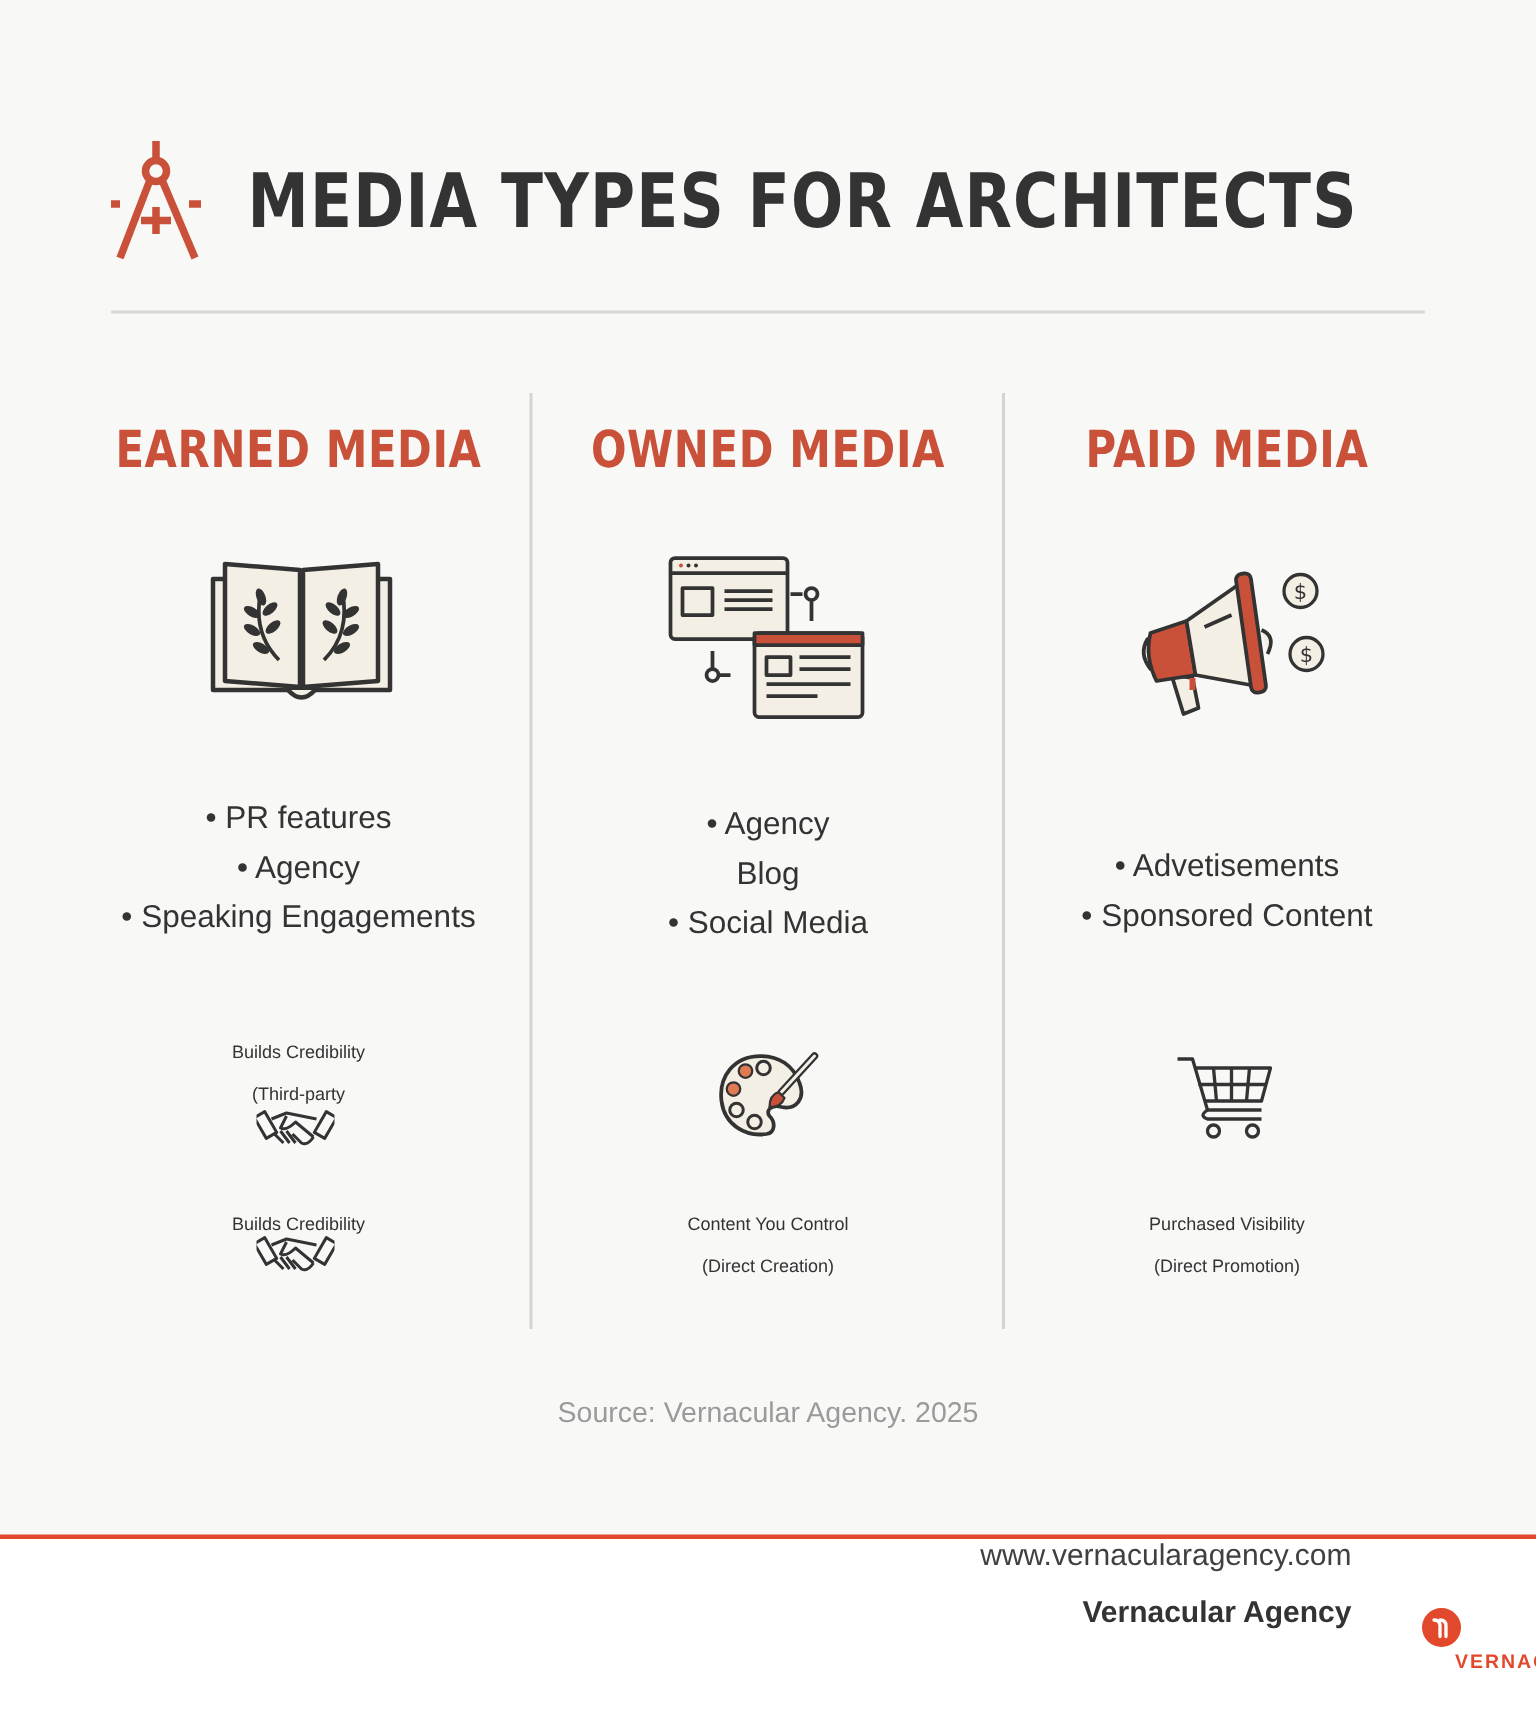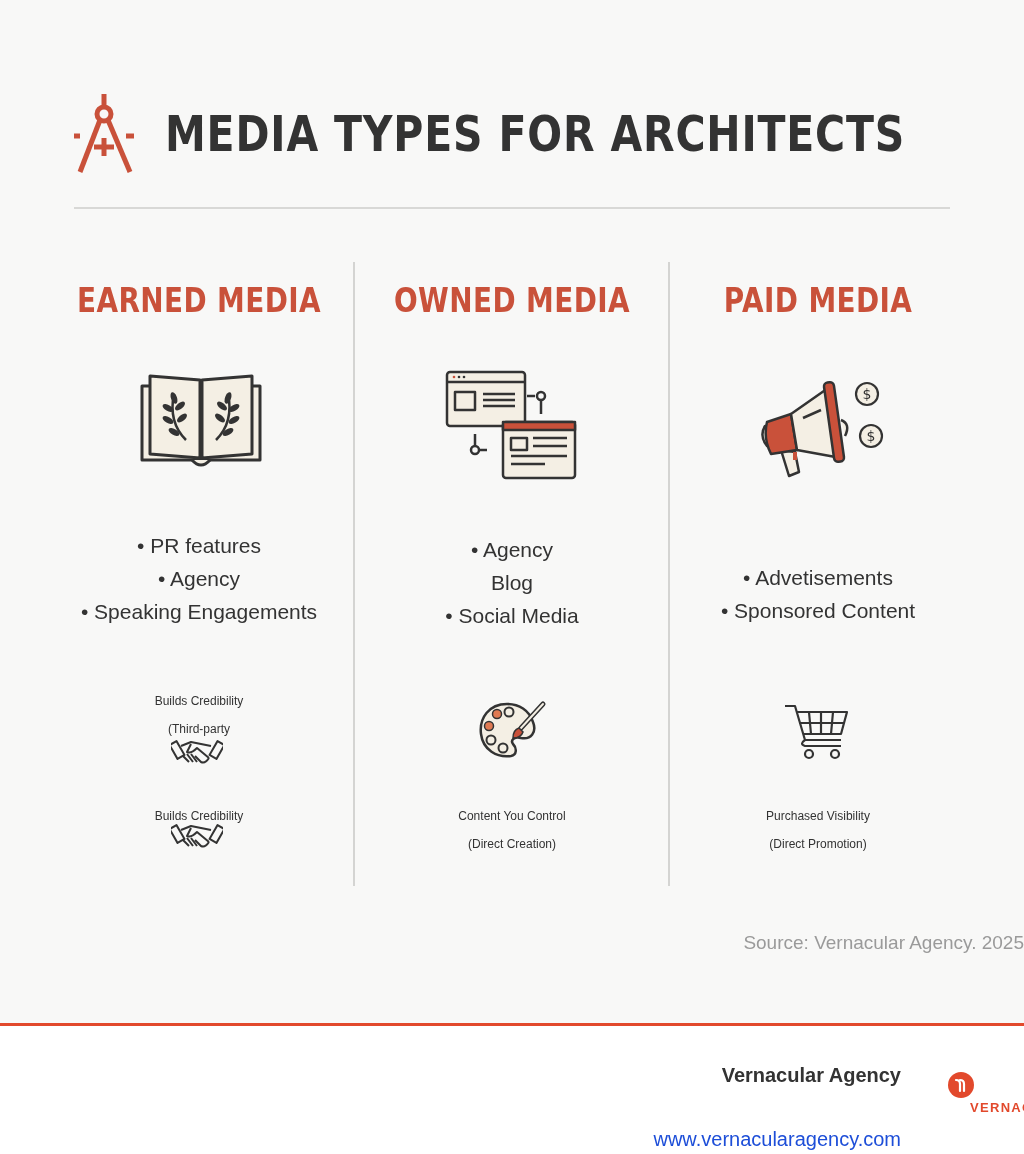--- a/index.html
+++ b/index.html
@@ -47,30 +47,30 @@
   .bullets {
     position: absolute; left: 0; width: 100%;
     font-size: 21px; color: #333; line-height: 33px;
   }
   .bullets .row { white-space: nowrap; }
   .caption {
     position: absolute; left: 0; width: 100%;
     font-size: 12px; color: #333; line-height: 28px; margin-top: 12px;
   }
   .source {
-    left: 0; width: 1024px; top: 932px; text-align: right;
+    left: 0; width: 1024px; top: 932px; text-align: center;
     font-size: 19px; color: #9a9a9a;
   }
   .footer-rule { left: 0; top: 1023px; width: 1024px; height: 3px; background: #e2492c; }
   .footer-bg { left: 0; top: 1026px; width: 1024px; height: 128px; background: #ffffff; }
   .agency-name {
     right: 123px; top: 1064px; font-size: 20px; font-weight: bold; color: #333; text-align: right;
   }
   .agency-url {
-    right: 123px; top: 1128px; font-size: 20px; color: #1d4ed8; text-align: right;
+    right: 123px; top: 1026px; font-size: 20px; color: #404040; text-align: right;
   }
   .brand-mark { left: 948px; top: 1072px; width: 26px; height: 26px; }
   .brand-word {
     left: 970px; top: 1100px; width: 80px; text-align: center;
     font-size: 13px; font-weight: bold; letter-spacing: 1.3px; color: #e2492c;
   }
 </style>
 </head>
 <body>
 

